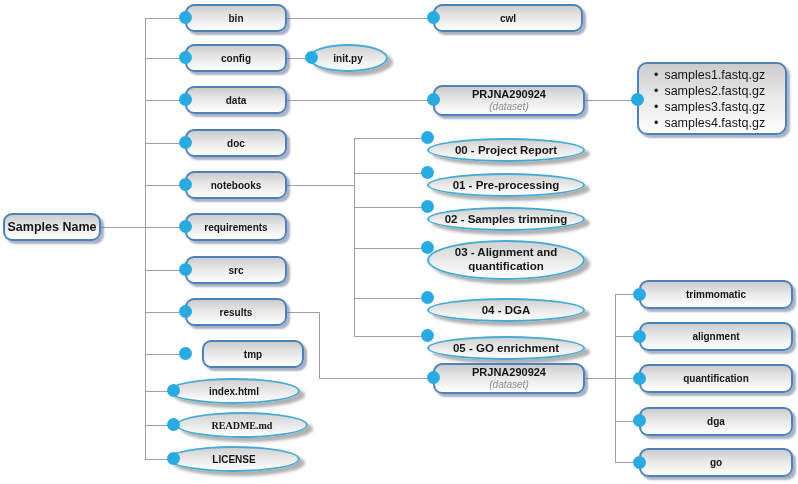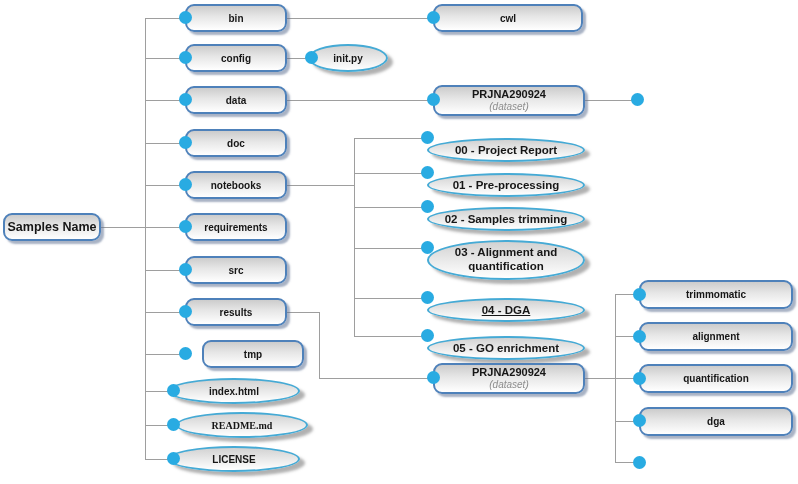--- a/index.html
+++ b/index.html
@@ -136,34 +136,48 @@
 
   <div class="node ell" style="left:308px;top:44px;width:80px;height:28px;">
     <span>init.py</span>
   </div>
 
   <div class="node rbox stack" style="left:433px;top:85px;width:152px;height:31px;">
     <span>PRJNA290924</span>
     <span class="sub">(dataset)</span>
   </div>
 
+  <div class="node rbox samples" style="left:637px;top:62px;width:150px;height:73px;">
+    <div class="sample-row">
+      <span class="bullet">•</span><span>samples1.fastq.gz</span>
+    </div>
+    <div class="sample-row">
+      <span class="bullet">•</span><span>samples2.fastq.gz</span>
+    </div>
+    <div class="sample-row">
+      <span class="bullet">•</span><span>samples3.fastq.gz</span>
+    </div>
+    <div class="sample-row">
+      <span class="bullet">•</span><span>samples4.fastq.gz</span>
+    </div>
+  </div>
 
   <div class="node ell small" style="left:427px;top:126px;width:158px;height:24px;">
     <span>00 - Project Report</span>
   </div>
   <div class="node ell small" style="left:427px;top:161px;width:158px;height:24px;">
     <span>01 - Pre-processing</span>
   </div>
   <div class="node ell small" style="left:427px;top:195px;width:158px;height:24px;">
     <span>02 - Samples trimming</span>
   </div>
   <div class="node ell small wrap2" style="left:427px;top:228px;width:158px;height:40px;">
     <span>03 - Alignment and quantification</span>
   </div>
-  <div class="node ell small" style="left:427px;top:286px;width:158px;height:24px;text-decoration:underline;">
+  <div class="node ell small" style="left:427px;top:286px;width:158px;height:24px;">
     <span>04 - DGA</span>
   </div>
   <div class="node ell small" style="left:427px;top:324px;width:158px;height:24px;">
     <span>05 - GO enrichment</span>
   </div>
 
   <div class="node rbox stack" style="left:433px;top:363px;width:152px;height:31px;">
     <span>PRJNA290924</span>
     <span class="sub">(dataset)</span>
   </div>
@@ -172,20 +186,23 @@
     <span>trimmomatic</span>
   </div>
   <div class="node rbox" style="left:639px;top:322px;width:154px;height:29px;">
     <span>alignment</span>
   </div>
   <div class="node rbox" style="left:639px;top:364px;width:154px;height:29px;">
     <span>quantification</span>
   </div>
   <div class="node rbox" style="left:639px;top:407px;width:154px;height:29px;">
     <span>dga</span>
+  </div>
+  <div class="node rbox" style="left:639px;top:448px;width:154px;height:29px;">
+    <span>go</span>
   </div>
 
   <div class="dot" style="left:179px;top:11px;"></div>
   <div class="dot" style="left:179px;top:51px;"></div>
   <div class="dot" style="left:179px;top:93px;"></div>
   <div class="dot" style="left:179px;top:136px;"></div>
   <div class="dot" style="left:179px;top:178px;"></div>
   <div class="dot" style="left:179px;top:220px;"></div>
   <div class="dot" style="left:179px;top:263px;"></div>
   <div class="dot" style="left:179px;top:305px;"></div>

